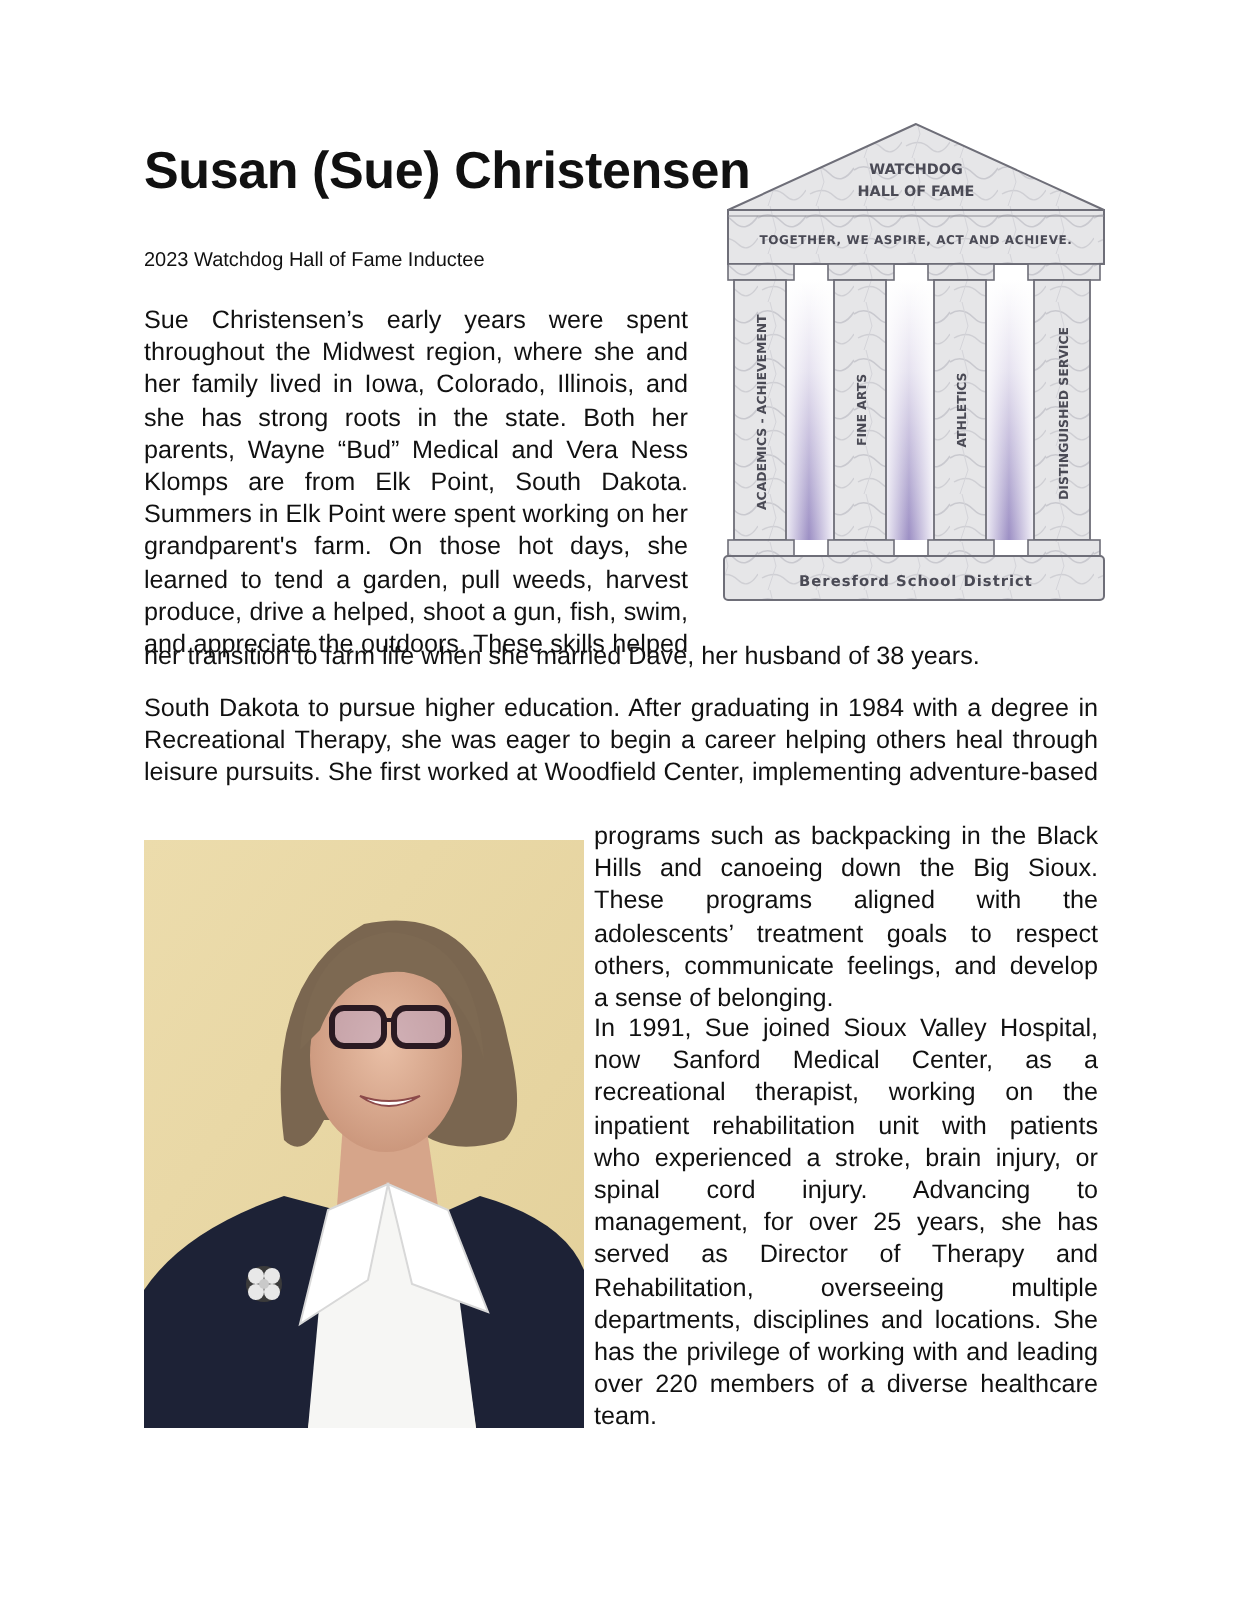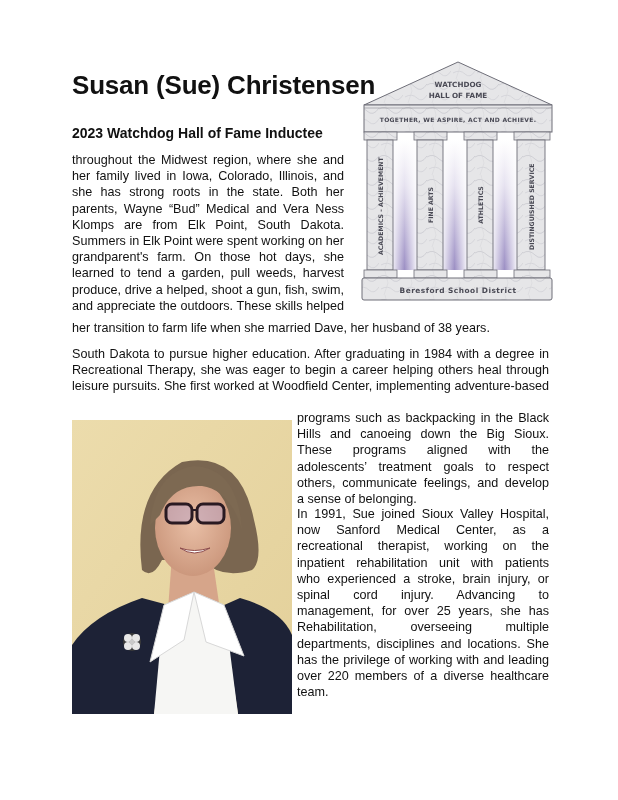--- a/index.html
+++ b/index.html
@@ -1,19 +1,19 @@
 <!DOCTYPE html>
 <html><head>
 <meta charset="utf-8">
 <style>
   html, body { margin: 0; padding: 0; background: #ffffff; }
   body { width: 618px; height: 800px; position: relative; overflow: hidden;
          font-family: "Liberation Sans", sans-serif; color: #111; }
   .title { position: absolute; left: 72px; top: 70px; font-size: 26px; font-weight: bold; letter-spacing: -0.2px; margin: 0; }
-  .subtitle { position: absolute; left: 72px; top: 125px; font-size: 14px; font-weight: bold; margin: 0; }
+  .subtitle { position: absolute; left: 72px; top: 125px; font-size: 10px; font-weight: normal; margin: 0; }
   .para { position: absolute; font-size: 12.6px; line-height: 16.2px; text-align: justify; margin: 0; }
   .para .ln { display: block; text-align: justify; text-align-last: justify; white-space: nowrap; }
   .para .ln.last { text-align-last: left; }
   #p1 { left: 72px; top: 152px; width: 272px; }
   #p1b { left: 72px; top: 320px; width: 477px; }
   #p2 { left: 72px; top: 346px; width: 477px; }
   #p2b { left: 297px; top: 410px; width: 252px; }
   #p3 { left: 297px; top: 506px; width: 252px; }
   .logo { position: absolute; left: 355px; top: 55px; width: 205px; height: 255px; text-align: right; }
   .photo { position: absolute; left: 72px; top: 420px; width: 220px; height: 294px; overflow: hidden; background: #e9d9a8; }
@@ -80,20 +80,21 @@
     <text x="103" y="67" text-anchor="middle" font-family="DejaVu Sans, sans-serif" font-size="6" font-weight="bold" letter-spacing="0.3" fill="#4a4a55">TOGETHER, WE ASPIRE, ACT AND ACHIEVE.</text>
     <text transform="translate(28,200) rotate(-90)" font-family="DejaVu Sans, sans-serif" font-size="6.2" font-weight="bold" fill="#4a4a55">ACADEMICS - ACHIEVEMENT</text>
     <text transform="translate(78,150) rotate(-90)" text-anchor="middle" font-family="DejaVu Sans, sans-serif" font-size="6.2" font-weight="bold" fill="#4a4a55">FINE ARTS</text>
     <text transform="translate(128,150) rotate(-90)" text-anchor="middle" font-family="DejaVu Sans, sans-serif" font-size="6.2" font-weight="bold" fill="#4a4a55">ATHLETICS</text>
     <text transform="translate(179,195) rotate(-90)" font-family="DejaVu Sans, sans-serif" font-size="6.2" font-weight="bold" fill="#4a4a55">DISTINGUISHED SERVICE</text>
     <text x="103" y="238" text-anchor="middle" font-family="DejaVu Sans, sans-serif" font-size="7.4" font-weight="bold" letter-spacing="0.5" fill="#4a4a55">Beresford School District</text>
   </svg>
 </div>
 
 <p class="para" id="p1">
+  <span class="ln">Sue Christensen’s early years were spent</span>
   <span class="ln">throughout the Midwest region, where she and</span>
   <span class="ln">her family lived in Iowa, Colorado, Illinois, and</span>
   <span class="ln">she has strong roots in the state. Both her</span>
   <span class="ln">parents, Wayne “Bud” Medical and Vera Ness</span>
   <span class="ln">Klomps are from Elk Point, South Dakota.</span>
   <span class="ln">Summers in Elk Point were spent working on her</span>
   <span class="ln">grandparent's farm. On those hot days, she</span>
   <span class="ln">learned to tend a garden, pull weeds, harvest</span>
   <span class="ln">produce, drive a helped, shoot a gun, fish, swim,</span>
   <span class="ln">and appreciate the outdoors. These skills helped</span>
@@ -117,20 +118,21 @@
 </p>
 
 <p class="para" id="p3">
   <span class="ln">In 1991, Sue joined Sioux Valley Hospital,</span>
   <span class="ln">now Sanford Medical Center, as a</span>
   <span class="ln">recreational therapist, working on the</span>
   <span class="ln">inpatient rehabilitation unit with patients</span>
   <span class="ln">who experienced a stroke, brain injury, or</span>
   <span class="ln">spinal cord injury. Advancing to</span>
   <span class="ln">management, for over 25 years, she has</span>
+  <span class="ln">served as Director of Therapy and</span>
   <span class="ln">Rehabilitation, overseeing multiple</span>
   <span class="ln">departments, disciplines and locations. She</span>
   <span class="ln">has the privilege of working with and leading</span>
   <span class="ln">over 220 members of a diverse healthcare</span>
   <span class="ln last">team.</span>
 </p>
 
 <div class="photo" role="img" aria-label="Portrait of Susan (Sue) Christensen">
   <svg width="220" height="294" viewBox="0 0 220 294" xmlns="http://www.w3.org/2000/svg">
     <defs>

